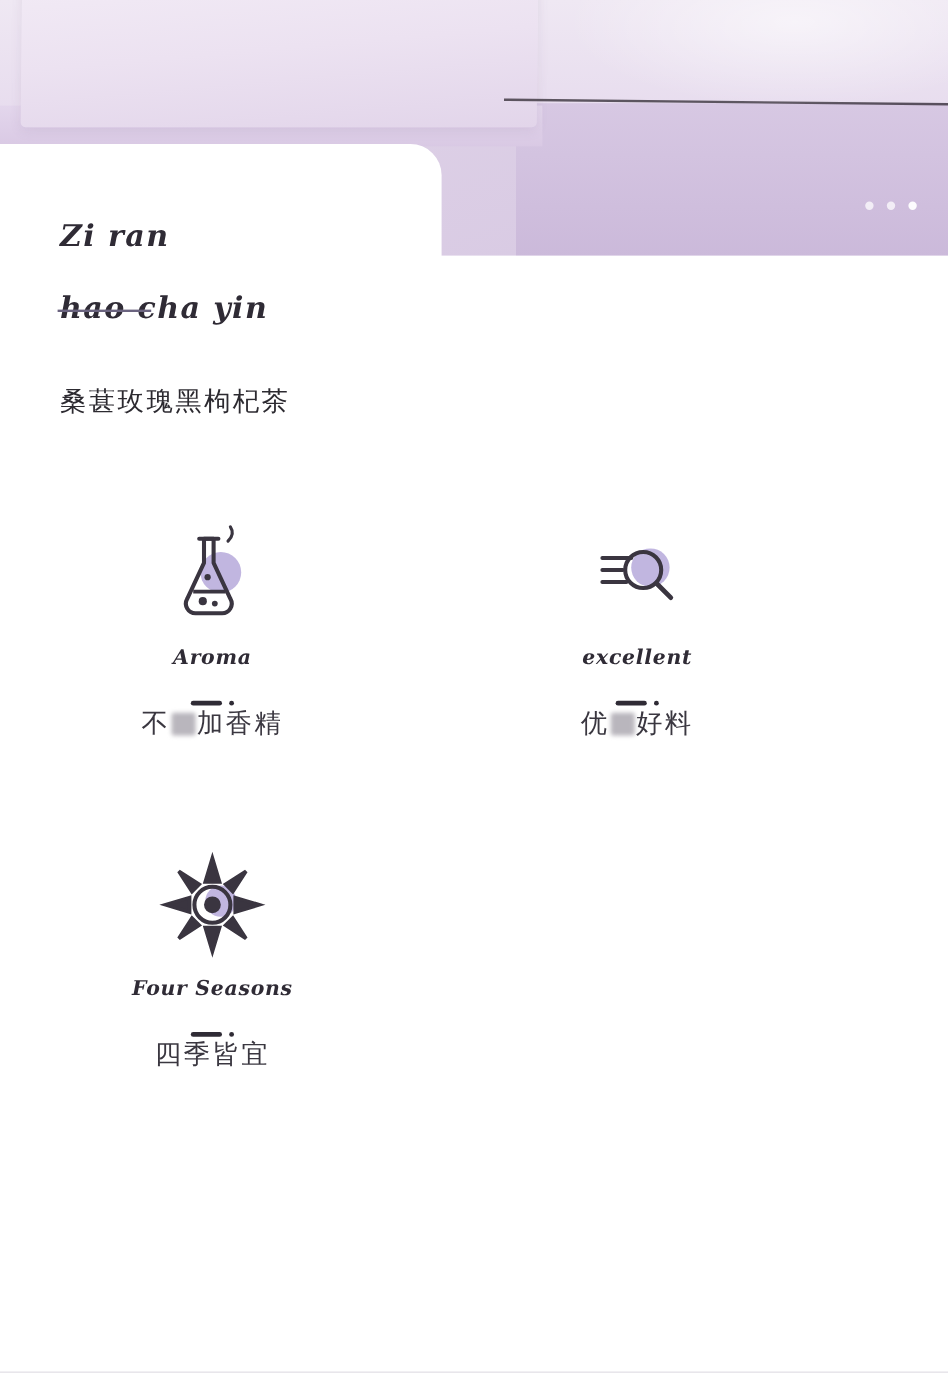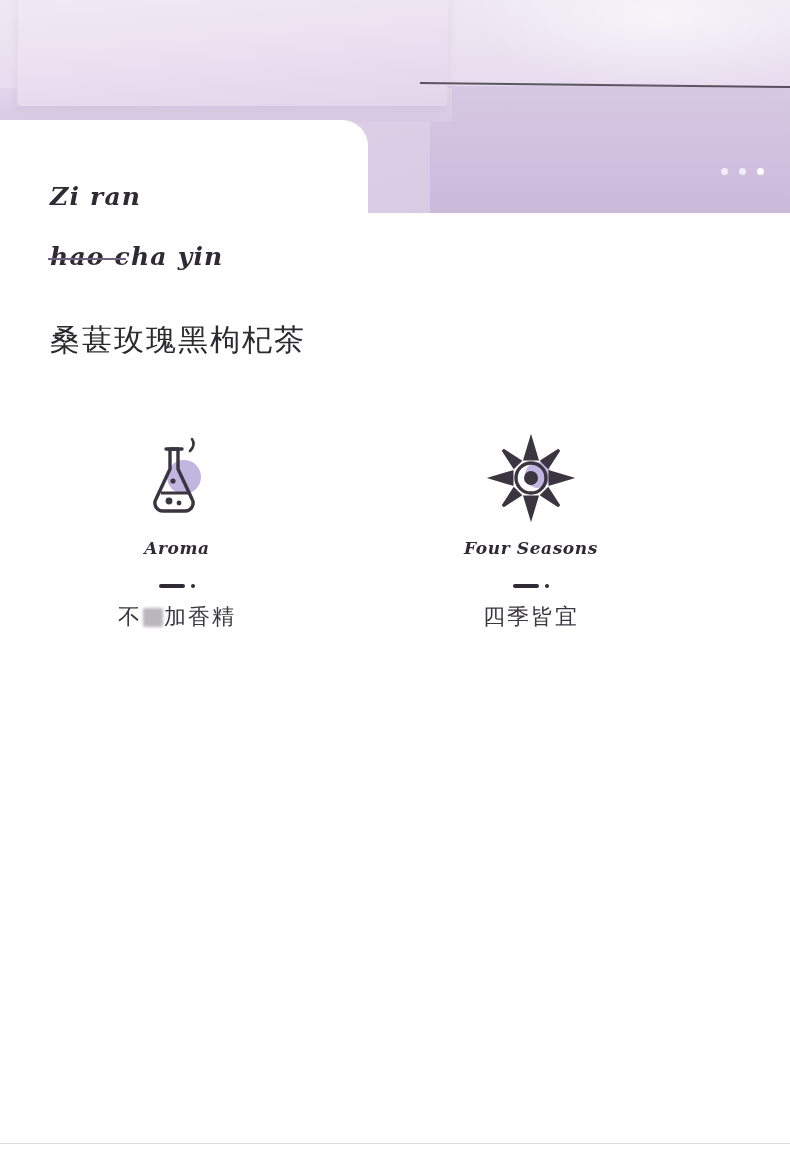--- a/index.html
+++ b/index.html
@@ -141,21 +141,21 @@
     width: 78px;
     height: 2px;
     background: #6b6480;
   }
 
   .product-title {
     position: absolute;
     left: 50px;
     top: 320px;
     font-family: "DejaVu Sans", sans-serif;
-    font-size: 30px;
+    font-size: 22px;
     letter-spacing: 2px;
     color: #2c2a30;
     text-align: center;
   }
 
   
   .features {
     position: absolute;
     left: 0;
     top: 430px;
@@ -197,21 +197,20 @@
     border-radius: 2px;
     background: #2f2b35;
   }
   .divider .pip {
     width: 4px;
     height: 4px;
     border-radius: 50%;
     background: #2f2b35;
   }
   .feature-zh {
-    margin-top: 14px;
     font-family: "DejaVu Sans", sans-serif;
     font-size: 22px;
     letter-spacing: 2px;
     color: #3a3740;
     position: relative;
   }
   .redact {
     display: inline-block;
     width: 20px;
     height: 19px;
@@ -289,20 +288,40 @@
     <div class="feature-en">Aroma</div>
     <div class="divider">
       <span class="bar"></span>
       <span class="pip"></span>
     </div>
     <div class="feature-zh">
       <span>不</span><span class="redact"></span><span>加香精</span>
     </div>
   </div>
 
+  <div class="feature">
+    <div class="feature-icon">
+      <svg width="90" height="90" viewBox="0 0 90 90">
+        <circle cx="56" cy="40" r="16" fill="#b6a9da" opacity="0.85"></circle>
+        <circle cx="50" cy="42" r="15" fill="none" stroke="#3a3540" stroke-width="3.4"></circle>
+        <line x1="61" y1="53" x2="73" y2="65" stroke="#3a3540" stroke-width="4" stroke-linecap="round"></line>
+        <line x1="16" y1="32" x2="40" y2="32" stroke="#3a3540" stroke-width="3.4" stroke-linecap="round"></line>
+        <line x1="16" y1="42" x2="33" y2="42" stroke="#3a3540" stroke-width="3.4" stroke-linecap="round"></line>
+        <line x1="16" y1="52" x2="36" y2="52" stroke="#3a3540" stroke-width="3.4" stroke-linecap="round"></line>
+      </svg>
+    </div>
+    <div class="feature-en">excellent</div>
+    <div class="divider">
+      <span class="bar"></span>
+      <span class="pip"></span>
+    </div>
+    <div class="feature-zh">
+      <span>优</span><span class="redact"></span><span>好料</span>
+    </div>
+  </div>
 
   <div class="feature">
     <div class="feature-icon">
       <svg width="90" height="90" viewBox="0 0 90 90">
         <circle cx="52" cy="42" r="13" fill="#b6a9da" opacity="0.85"></circle>
         <g stroke="#3a3540" stroke-width="3" fill="#3a3540">
           <polygon points="45,6 51,26 39,26"></polygon>
           <polygon points="45,84 51,64 39,64"></polygon>
           <polygon points="6,45 26,39 26,51"></polygon>
           <polygon points="84,45 64,39 64,51"></polygon>

